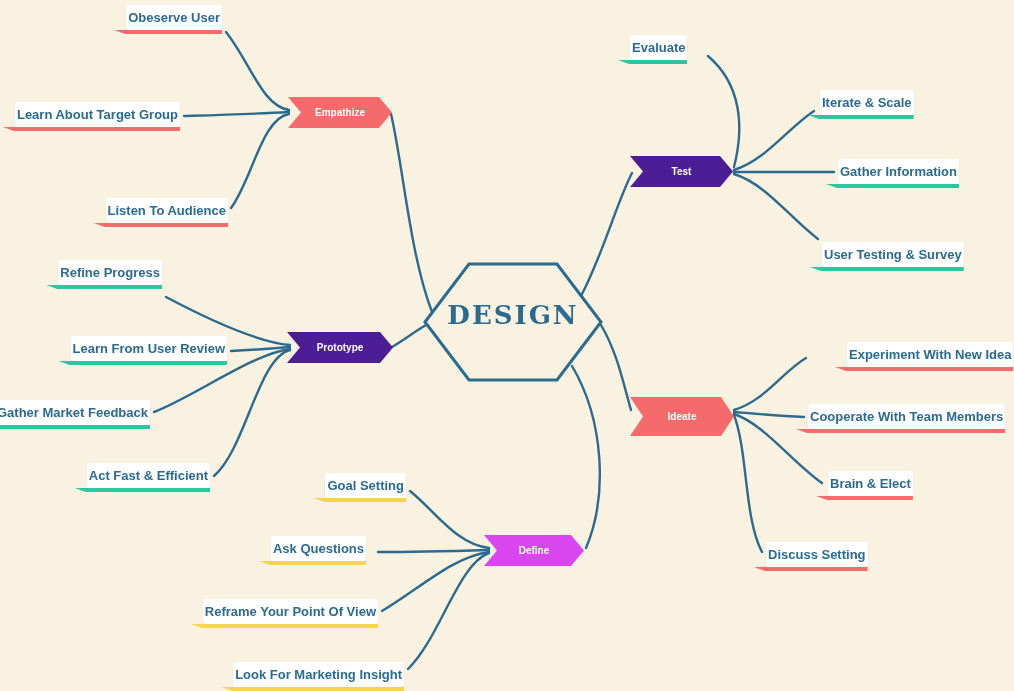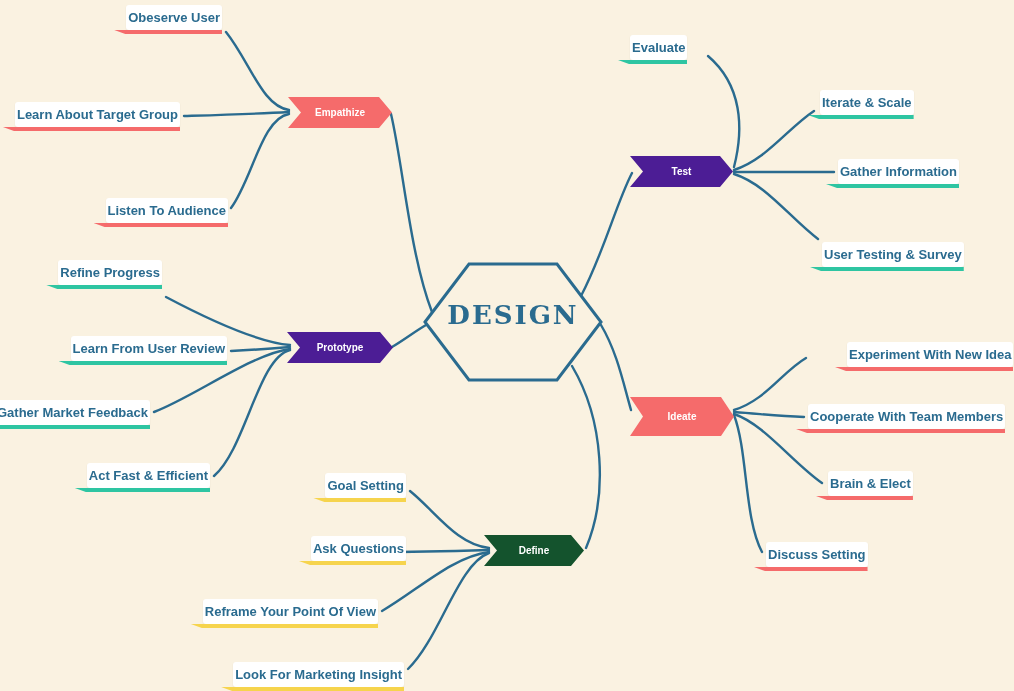--- a/index.html
+++ b/index.html
@@ -24,21 +24,21 @@
   .a-red    { --accent:#F56B6B; }
   .a-teal   { --accent:#2EC5A2; }
   .a-yellow { --accent:#F6D44D; }
   .ribbon {
     position:absolute; display:flex; align-items:center; justify-content:center;
     color:#ffffff; font-weight:bold; font-size:10px; white-space:nowrap;
     clip-path:polygon(0 0, calc(100% - 13px) 0, 100% 50%, calc(100% - 13px) 100%, 0 100%, 13px 50%);
   }
   .c-red    { background:#F56B6B; }
   .c-teal   { background:#4c1d95; }
-  .c-yellow { background:#14532d; }
+  .c-yellow { background:#d946ef; }
   .center-label {
     position:absolute; left:425px; top:264px; width:176px; height:104px;
     display:flex; flex-direction:column; align-items:center; justify-content:center;
     color:#2A6B8F; font-family:"DejaVu Serif", serif; font-weight:bold;
     font-size:26px; letter-spacing:2px; line-height:1.2; text-align:center;
   }
 </style>
 </head>
 <body>
 
@@ -112,17 +112,17 @@
   <div class="leaf a-teal" style="right:787px; top:336px;"><span>Learn From User Review</span></div>
   <div class="leaf a-teal" style="right:864px; top:400px;"><span>Gather Market Feedback</span></div>
   <div class="leaf a-teal" style="right:804px; top:463px;"><span>Act Fast  &amp; Efficient</span></div>
 
   <div class="leaf a-red" style="left:812px; top:342px;margin-left:35px;"><span>Experiment With New  Idea</span></div>
   <div class="leaf a-red" style="left:808px; top:404px;"><span>Cooperate With Team Members</span></div>
   <div class="leaf a-red" style="left:828px; top:471px;"><span>Brain &amp; Elect</span></div>
   <div class="leaf a-red" style="left:766px; top:542px;"><span>Discuss Setting</span></div>
 
   <div class="leaf a-yellow" style="right:608px; top:473px;"><span>Goal Setting</span></div>
-  <div class="leaf a-yellow" style="right:608px; top:536px;text-align:center;"><span>Ask Questions</span></div>
+  <div class="leaf a-yellow" style="right:648px; top:536px;text-align:center;"><span>Ask Questions</span></div>
   <div class="leaf a-yellow" style="right:636px; top:599px;"><span>Reframe Your Point Of View</span></div>
   <div class="leaf a-yellow" style="right:610px; top:662px;"><span>Look For Marketing Insight</span></div>
 
 </div>
 
 </body></html>

